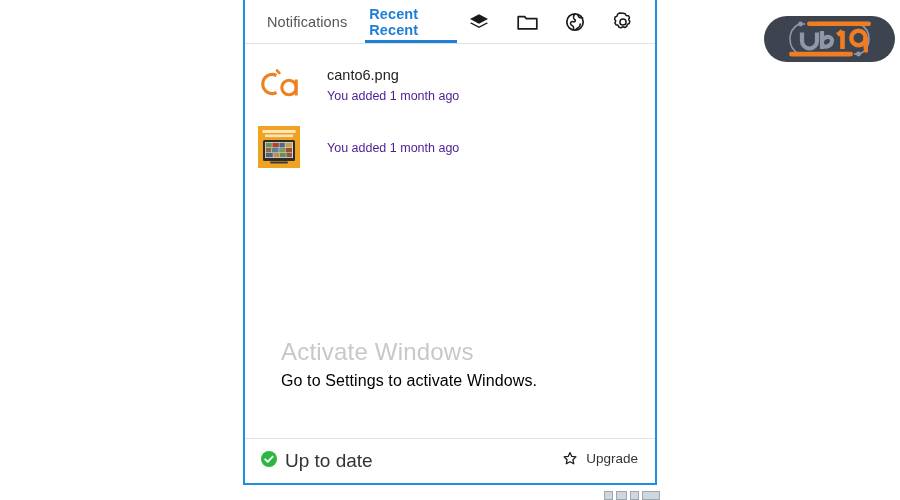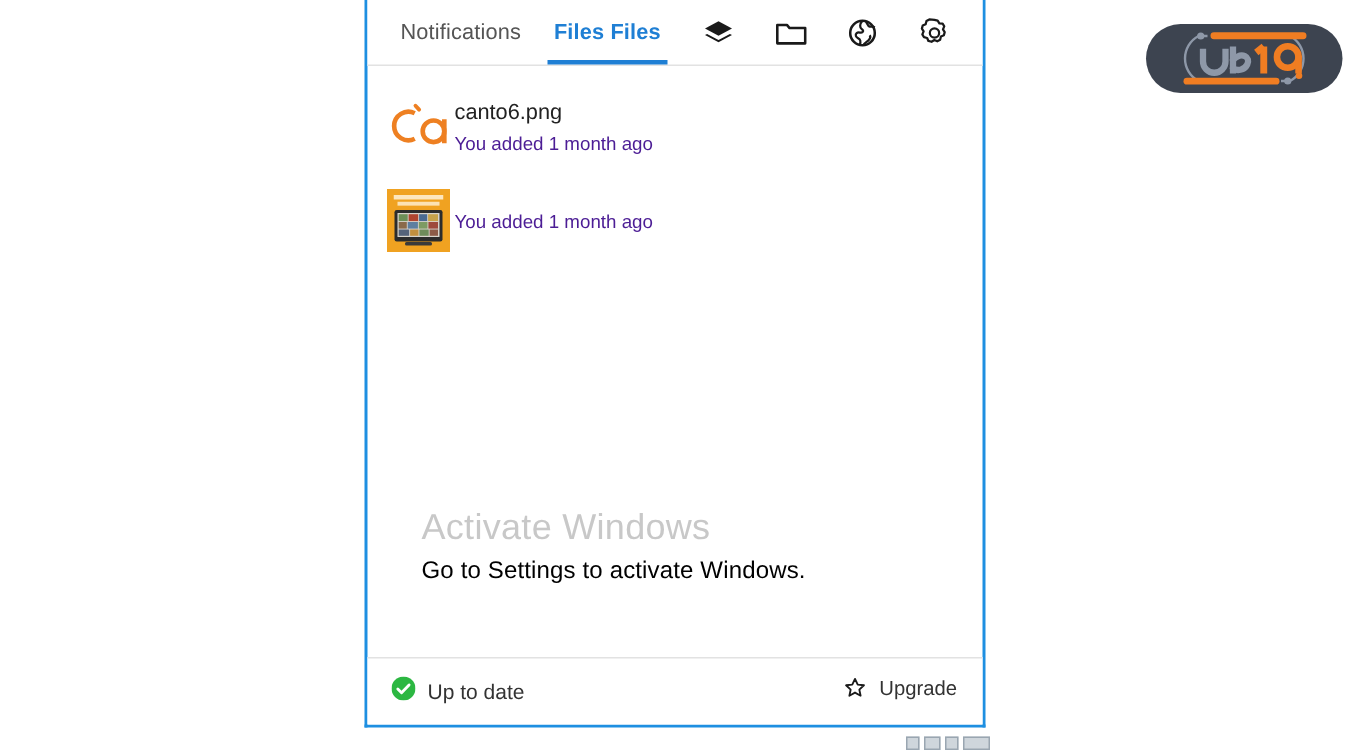--- a/index.html
+++ b/index.html
@@ -104,21 +104,21 @@
   .thumb {
     width: 44px;
     height: 44px;
     flex: 0 0 44px;
     display: flex;
     align-items: center;
     justify-content: center;
     overflow: hidden;
   }
   .file-meta {
-    margin-left: 2px;
+    margin-left: 26px;
     display: flex;
     flex-direction: column;
     justify-content: center;
   }
   .file-name {
     font-size: 14.5px;
     color: #222222;
     line-height: 19px;
   }
   .file-sub {
@@ -160,21 +160,21 @@
     padding: 0 17px 0 16px;
     background: #ffffff;
   }
   .status {
     display: flex;
     align-items: center;
     gap: 8px;
     cursor: default;
   }
   .status-label {
-    font-size: 14px;
+    font-size: 19px;
     color: #333333;
   }
   .upgrade {
     margin-left: auto;
     display: flex;
     align-items: flex-start;
     gap: 8px;
     cursor: pointer;
   }
   .upgrade-label {
@@ -217,21 +217,21 @@
 
 <div id="app-window">
 
   <div id="header">
 
     <div class="tabs">
       <div class="tab">
         <span>Notifications</span>
       </div>
       <div class="tab active">
-        <span>Files Files</span>
+        <span>Recent Recent</span>
       </div>
     </div>
 
     <div class="header-icons">
 
       <div class="hicon">
         <svg width="22" height="22" viewBox="0 0 22 22">
           <path d="M11 3.2 L20 8 L11 12.8 L2 8 Z" fill="#1a1a1a"></path>
           <path d="M3.4 11.6 L11 15.6 L18.6 11.6 L20 12.35 L11 17.1 L2 12.35 Z" fill="#1a1a1a"></path>
         </svg>

